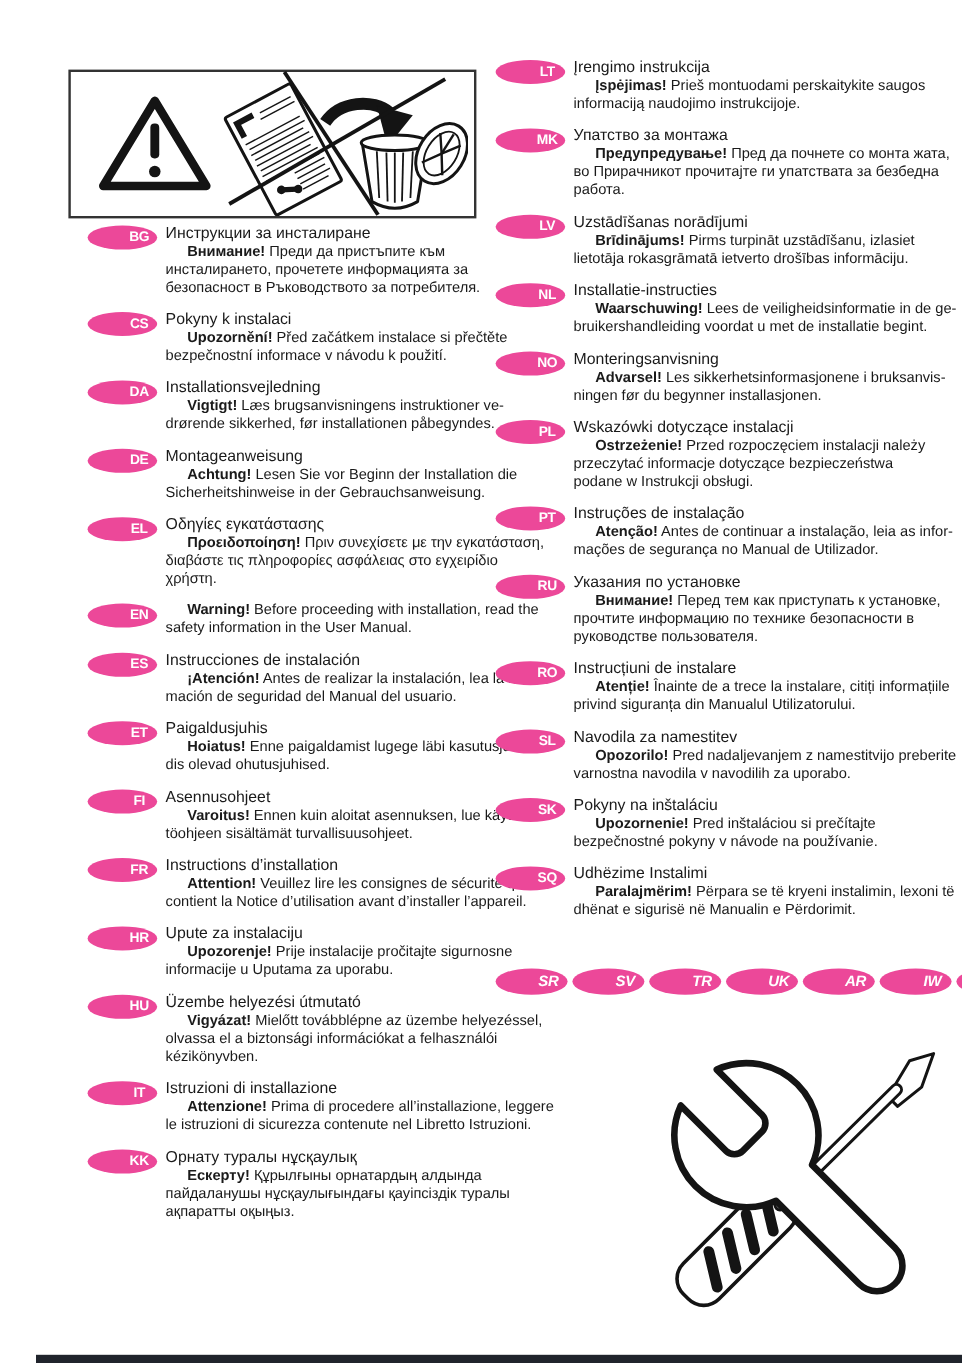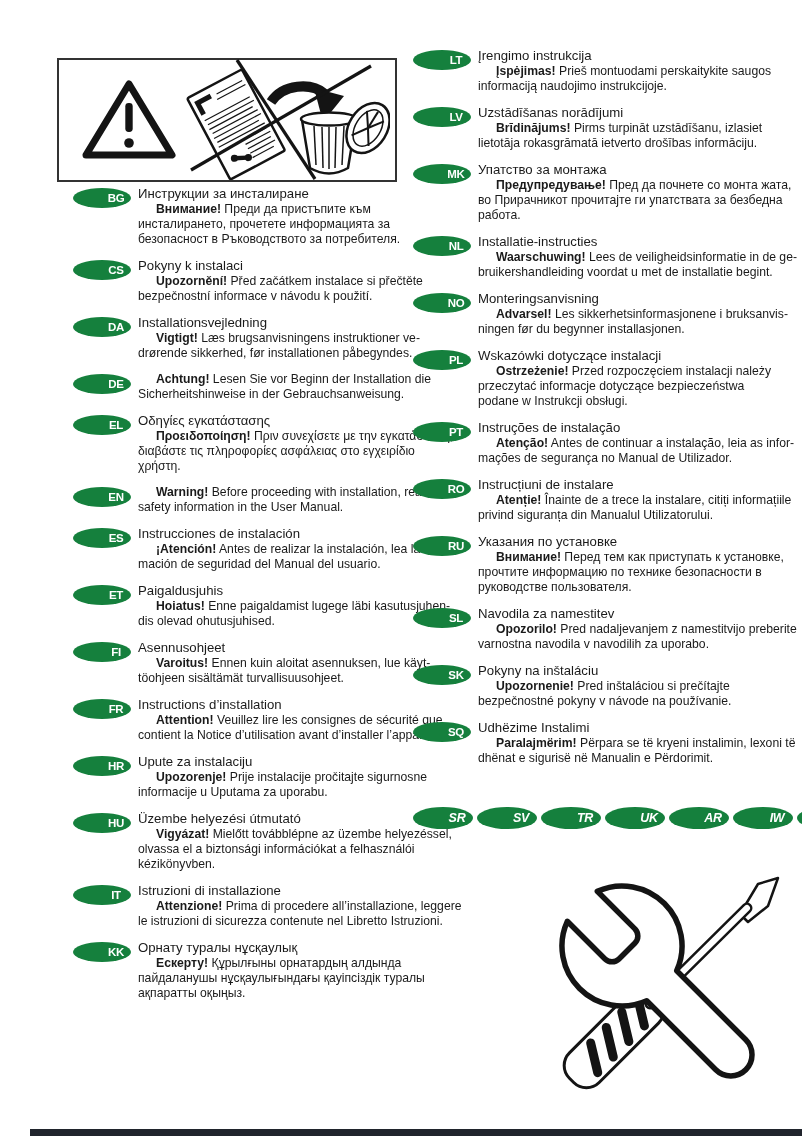--- a/index.html
+++ b/index.html
@@ -6,21 +6,21 @@
   .page{position:relative;width:802px;height:1136px;background:#fff;overflow:hidden;
         font-family:"Liberation Sans", sans-serif;color:#1a1a1a;}
   .warning-box{position:absolute;left:57px;top:58px;width:336px;height:120px;
         border:2px solid #333;background:#fff;}
   .tri-art{position:absolute;left:22px;top:17px;}
   .trash-art{position:absolute;left:116px;top:-2px;}
   .col{position:absolute;display:flex;flex-direction:column;gap:11px;}
   .col-left{left:73px;top:186px;width:343px;}
   .col-right{left:413px;top:48px;width:360px;}
   .section{display:flex;align-items:flex-start;}
-  .badge{flex:0 0 auto;width:30px;height:20px;margin:2px 7px 0 0;background:#15803d;
+  .badge{flex:0 0 auto;width:30px;height:20px;margin:2px 7px 0 0;background:#ec4899;
         border-radius:50%;color:#fff;font-weight:bold;font-size:11.5px;letter-spacing:-0.3px;
         display:flex;align-items:center;justify-content:center;padding-left:28px;}
   .sec-title{font-size:13.2px;line-height:16px;white-space:nowrap;}
   .sec-body{font-size:12.2px;line-height:15px;white-space:nowrap;}
   .sec-body b{font-weight:bold;margin-left:18px;}
   .footer-row{display:flex;align-items:center;margin-top:30px;}
   .footer-row .badge{width:32px;height:22px;margin:0 4px 0 0;font-size:12.5px;font-style:italic;}
   .footer-arrow{margin-left:4px;}
   .tools-art{position:absolute;left:542px;top:866px;}
   .bottom-bar{position:absolute;left:30px;top:1129px;width:772px;height:7px;background:#20242c;}
@@ -115,20 +115,21 @@
     <span class="badge">DA</span>
     <div class="sec-text">
       <div class="sec-title">Installationsvejledning</div>
       <div class="sec-body"><b>Vigtigt!</b> Læs brugsanvisningens instruktioner ve-<br>drørende sikkerhed, før installationen påbegyndes.</div>
     </div>
   </div>
 
   <div class="section">
     <span class="badge">DE</span>
     <div class="sec-text">
+      <div class="sec-title">Montageanweisung</div>
       <div class="sec-body"><b>Achtung!</b> Lesen Sie vor Beginn der Installation die<br>Sicherheitshinweise in der Gebrauchsanweisung.</div>
     </div>
   </div>
 
   <div class="section">
     <span class="badge">EL</span>
     <div class="sec-text">
       <div class="sec-title">Οδηγίες εγκατάστασης</div>
       <div class="sec-body"><b>Προειδοποίηση!</b> Πριν συνεχίσετε με την εγκατάσταση,<br>διαβάστε τις πληροφορίες ασφάλειας στο εγχειρίδιο<br>χρήστη.</div>
     </div>
@@ -209,36 +210,36 @@
 
   <div class="section">
     <span class="badge">LT</span>
     <div class="sec-text">
       <div class="sec-title">Įrengimo instrukcija</div>
       <div class="sec-body"><b>Įspėjimas!</b> Prieš montuodami perskaitykite saugos<br>informaciją naudojimo instrukcijoje.</div>
     </div>
   </div>
 
   <div class="section">
+    <span class="badge">MK</span>
+    <div class="sec-text">
+      <div class="sec-title">Упатство за монтажа</div>
+      <div class="sec-body"><b>Предупредување!</b> Пред да почнете со монта жата,<br>во Прирачникот прочитајте ги упатствата за безбедна<br>работа.</div>
+    </div>
+  </div>
+
+  <div class="section">
     <span class="badge">LV</span>
     <div class="sec-text">
       <div class="sec-title">Uzstādīšanas norādījumi</div>
       <div class="sec-body"><b>Brīdinājums!</b> Pirms turpināt uzstādīšanu, izlasiet<br>lietotāja rokasgrāmatā ietverto drošības informāciju.</div>
     </div>
   </div>
 
   <div class="section">
-    <span class="badge">MK</span>
-    <div class="sec-text">
-      <div class="sec-title">Упатство за монтажа</div>
-      <div class="sec-body"><b>Предупредување!</b> Пред да почнете со монта жата,<br>во Прирачникот прочитајте ги упатствата за безбедна<br>работа.</div>
-    </div>
-  </div>
-
-  <div class="section">
     <span class="badge">NL</span>
     <div class="sec-text">
       <div class="sec-title">Installatie-instructies</div>
       <div class="sec-body"><b>Waarschuwing!</b> Lees de veiligheidsinformatie in de ge-<br>bruikershandleiding voordat u met de installatie begint.</div>
     </div>
   </div>
 
   <div class="section">
     <span class="badge">NO</span>
     <div class="sec-text">
@@ -257,32 +258,32 @@
 
   <div class="section">
     <span class="badge">PT</span>
     <div class="sec-text">
       <div class="sec-title">Instruções de instalação</div>
       <div class="sec-body"><b>Atenção!</b> Antes de continuar a instalação, leia as infor-<br>mações de segurança no Manual de Utilizador.</div>
     </div>
   </div>
 
   <div class="section">
+    <span class="badge">RU</span>
+    <div class="sec-text">
+      <div class="sec-title">Указания по установке</div>
+      <div class="sec-body"><b>Внимание!</b> Перед тем как приступать к установке,<br>прочтите информацию по технике безопасности в<br>руководстве пользователя.</div>
+    </div>
+  </div>
+
+  <div class="section">
     <span class="badge">RO</span>
     <div class="sec-text">
       <div class="sec-title">Instrucțiuni de instalare</div>
       <div class="sec-body"><b>Atenție!</b> Înainte de a trece la instalare, citiți informațiile<br>privind siguranța din Manualul Utilizatorului.</div>
-    </div>
-  </div>
-
-  <div class="section">
-    <span class="badge">RU</span>
-    <div class="sec-text">
-      <div class="sec-title">Указания по установке</div>
-      <div class="sec-body"><b>Внимание!</b> Перед тем как приступать к установке,<br>прочтите информацию по технике безопасности в<br>руководстве пользователя.</div>
     </div>
   </div>
 
   <div class="section">
     <span class="badge">SL</span>
     <div class="sec-text">
       <div class="sec-title">Navodila za namestitev</div>
       <div class="sec-body"><b>Opozorilo!</b> Pred nadaljevanjem z namestitvijo preberite<br>varnostna navodila v navodilih za uporabo.</div>
     </div>
   </div>

